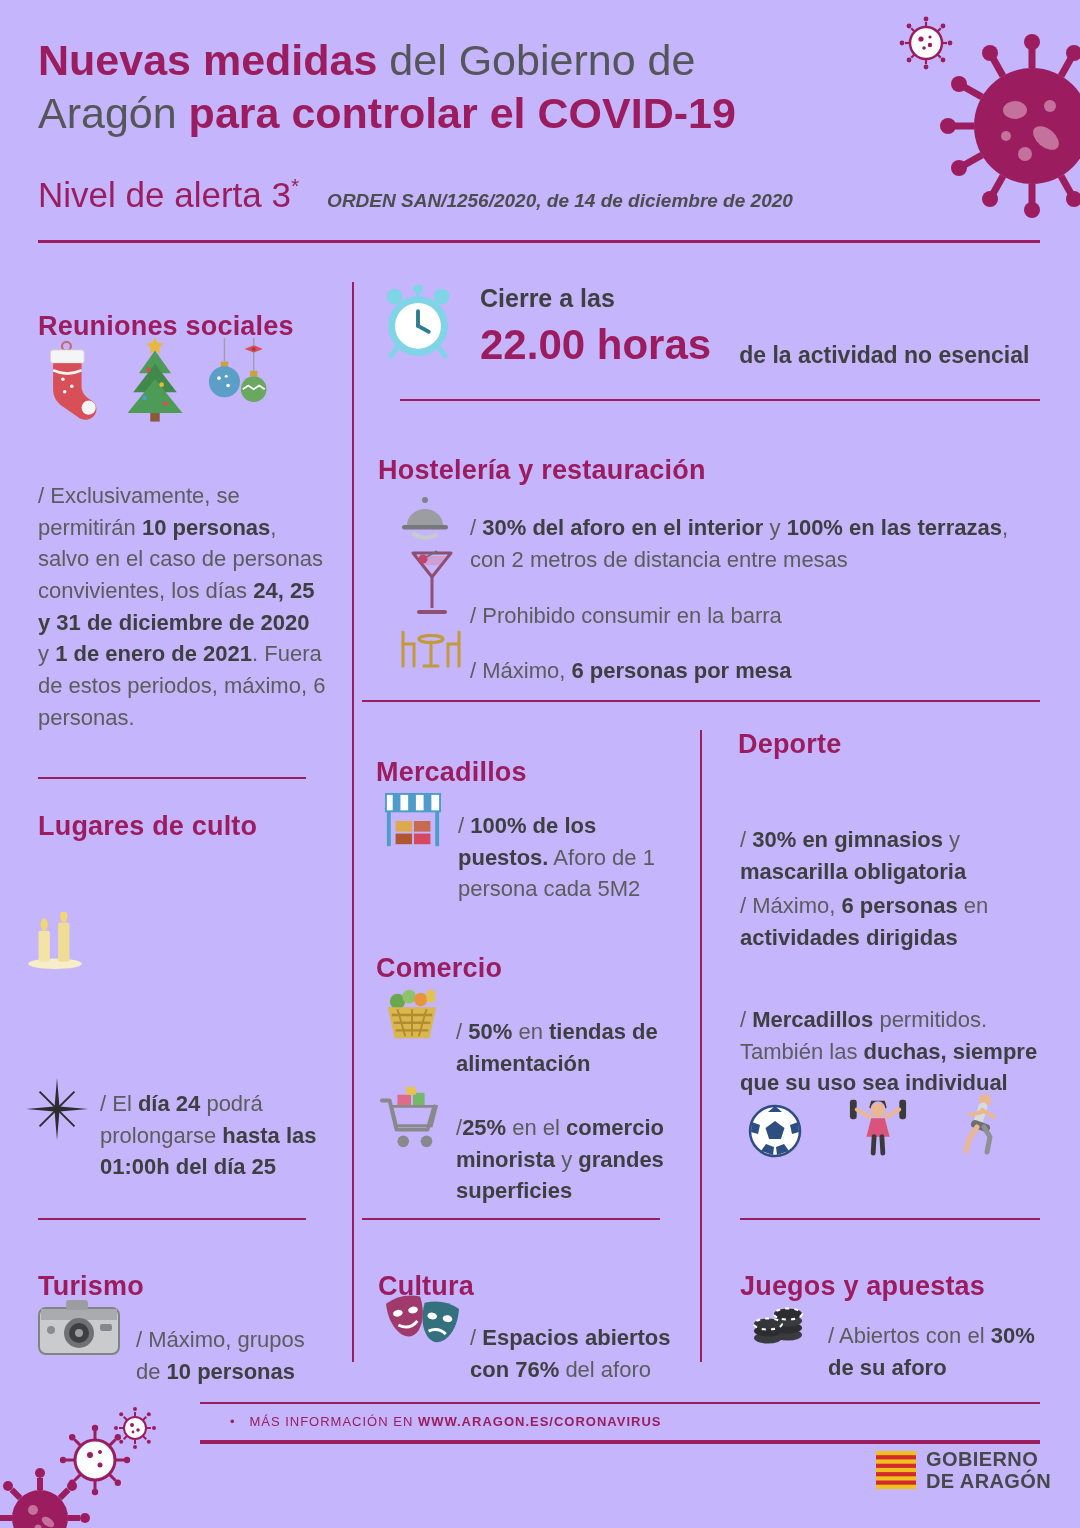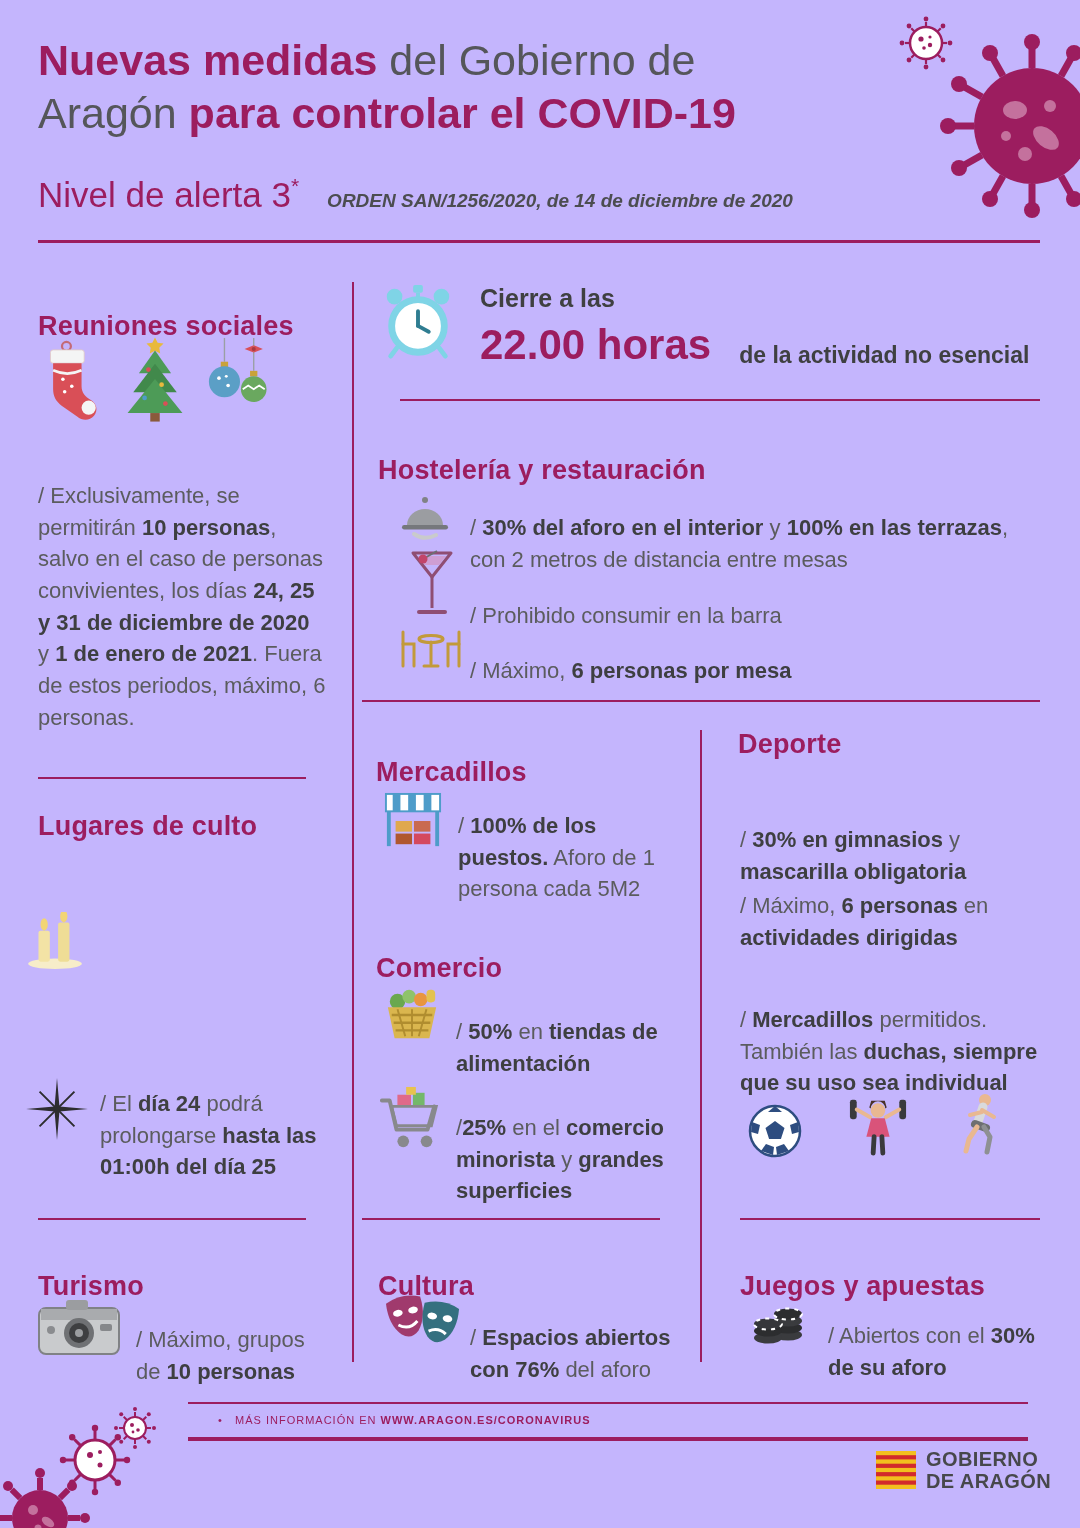--- a/index.html
+++ b/index.html
@@ -18,23 +18,23 @@
   .alert{font-size:35px;color:#9c1d5f;}
   .alert .mark{font-size:21px;vertical-align:14px;}
   .order{font-size:19px;font-style:italic;font-weight:700;color:#4c4d50;}
   .curfew-text{position:absolute;left:480px;top:284px;}
   .curfew-intro{font-size:25px;font-weight:700;color:#3f4041;}
   .curfew-line2{display:flex;align-items:flex-end;gap:28px;margin-top:8px;}
   .curfew-time{font-size:42px;font-weight:700;color:#9c1d5f;}
   .curfew-tail{font-size:23px;font-weight:700;color:#3f4041;}
   .xmas-row{position:absolute;left:38px;top:334px;display:flex;gap:18px;align-items:flex-end;}
   .sports-row{position:absolute;left:748px;top:1092px;display:flex;gap:46px;align-items:flex-end;}
-  .footer-bar{position:absolute;left:188px;top:1402px;width:840px;box-sizing:border-box;
+  .footer-bar{position:absolute;left:200px;top:1402px;width:840px;box-sizing:border-box;
               border-top:2px solid #9c1d5f;border-bottom:4px solid #9c1d5f;
-              padding:10px 0 11px 30px;color:#9c1d5f;font-size:11px;letter-spacing:1px;}
+              padding:10px 0 11px 30px;color:#9c1d5f;font-size:13px;letter-spacing:1px;}
   .logo{position:absolute;left:876px;top:1448px;display:flex;align-items:center;gap:10px;}
   .logo-text{font-size:20px;font-weight:700;color:#47484b;line-height:1.12;letter-spacing:.4px;}
   svg{display:block;}
 </style>
 </head>
 <body>
 
 <div class="page">
 
   <div class="title">

